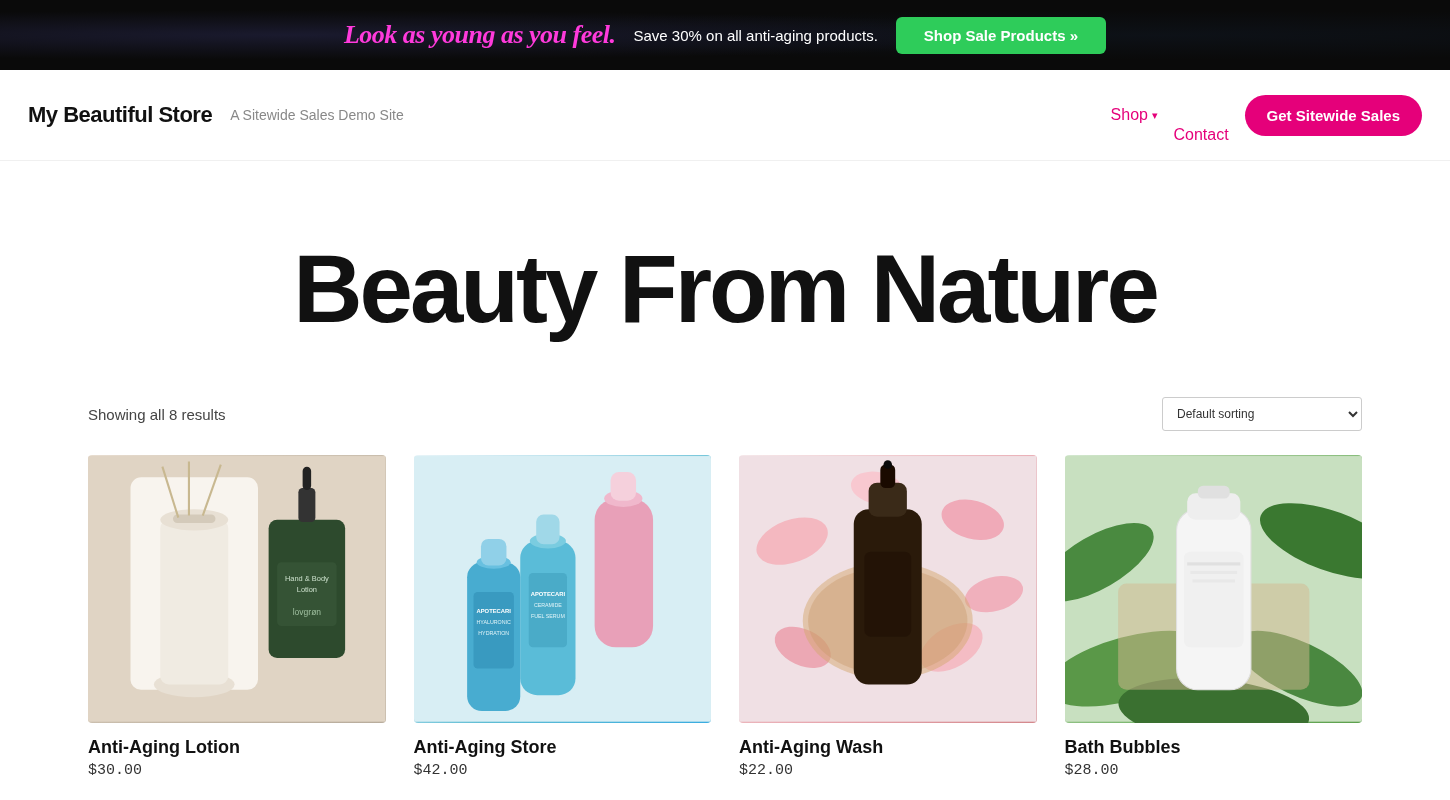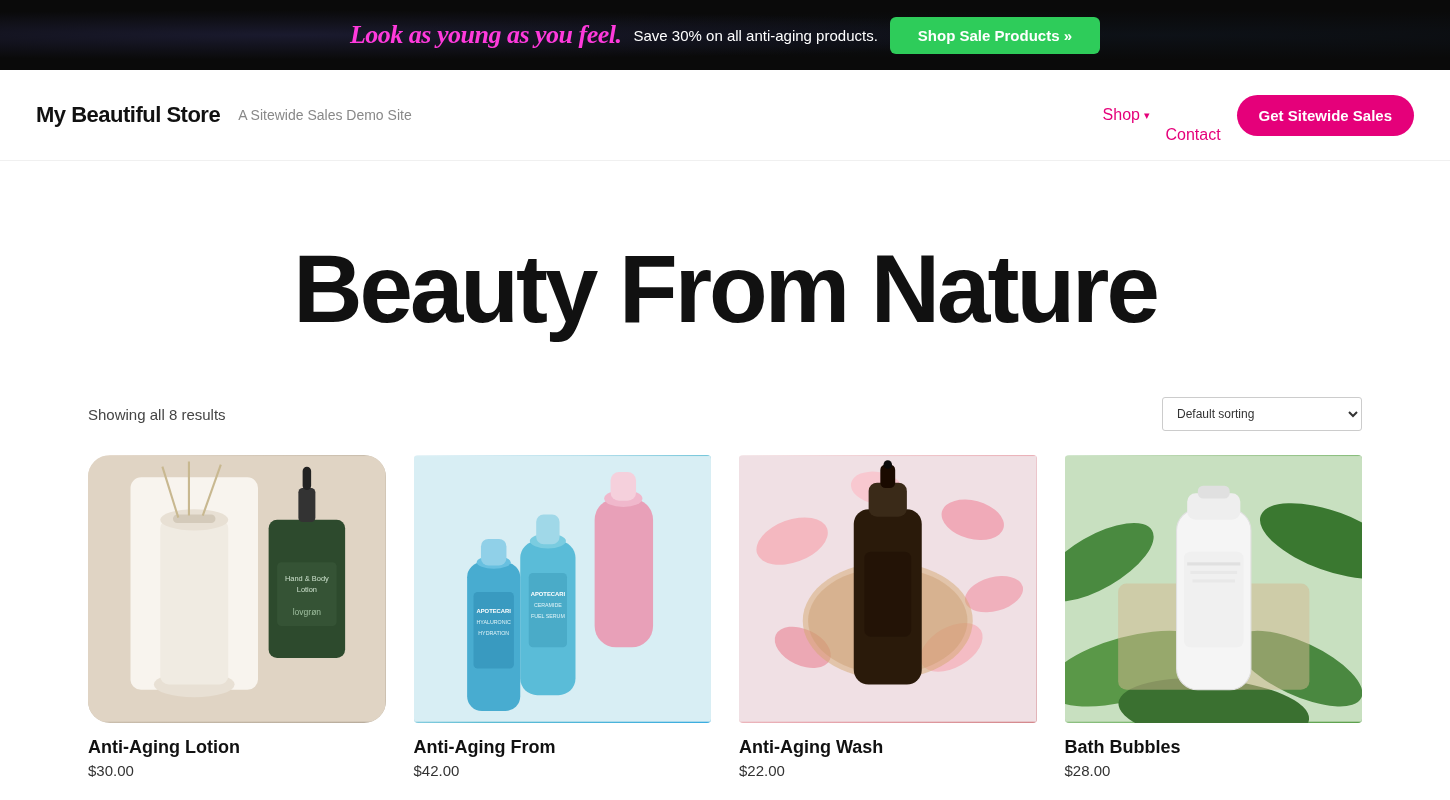--- a/index.html
+++ b/index.html
@@ -5,21 +5,21 @@
     * { margin: 0; padding: 0; box-sizing: border-box; }
     body { font-family: -apple-system, BlinkMacSystemFont, 'Segoe UI', Arial, sans-serif; background: #fff; width: 1450px; }
 
     
     .banner {
       background: #0a0a0a;
       background-image: radial-gradient(ellipse at 20% 50%, #1a1a2e 0%, transparent 50%), radial-gradient(ellipse at 80% 50%, #0d1117 0%, transparent 50%);
       display: flex;
       align-items: center;
       justify-content: center;
-      gap: 12px;
+      gap: 18px;
       padding: 14px 24px;
       min-height: 70px;
     }
     .banner-tagline {
       font-size: 26px;
       font-weight: 800;
       font-style: italic;
       color: #ff3adc;
       font-family: Georgia, 'Times New Roman', serif;
       letter-spacing: -0.5px;
@@ -39,21 +39,21 @@
       font-weight: 600;
       cursor: pointer;
       white-space: nowrap;
     }
 
     
     .header {
       display: flex;
       align-items: center;
       justify-content: space-between;
-      padding: 16px 36px;
+      padding: 16px 28px;
       border-bottom: 1px solid #f0f0f0;
       background: #fff;
     }
     .header-left {
       display: flex;
       align-items: center;
       gap: 18px;
     }
     .store-name {
       font-size: 22px;
@@ -158,21 +158,20 @@
       aspect-ratio: 1 / 0.9;
       border-radius: 4px;
       margin-bottom: 14px;
       overflow: hidden;
       background: #f5f0eb;
     }
     
     .product-img.lotion {
       background: linear-gradient(135deg, #e8ddd0 0%, #d4c8b8 30%, #c5b9a8 60%, #b8ac9c 100%);
       position: relative;
-      border-radius: 22px;
     }
     .product-img.serum {
       background: linear-gradient(135deg, #e8f4f8 0%, #b8e0ec 30%, #5fbdd4 60%, #3aace0 100%);
       position: relative;
     }
     .product-img.wash {
       background: linear-gradient(135deg, #f5e8ea 0%, #f0c8cc 30%, #e8a8b0 60%, #d4888c 100%);
       position: relative;
     }
     .product-img.bubbles {
@@ -189,20 +188,21 @@
     .product-name {
       font-size: 18px;
       font-weight: 800;
       color: #111;
       margin-bottom: 4px;
     }
     .product-price {
       font-size: 15px;
       color: #333;
       font-weight: 400;
+      font-family: Liberation Mono, monospace;
     }
   </style>
 </head>
 <body>
 
 <div class="banner">
   <span class="banner-tagline">Look as young as you feel.</span>
   <span class="banner-text">Save 30% on all anti-aging products.</span>
   <button class="banner-btn">Shop Sale Products »</button>
 </div>
@@ -275,21 +275,21 @@
       <text x="126" y="152" font-size="5" fill="#e0f4f8" text-anchor="middle" font-family="Arial">FUEL SERUM</text>
 
       <rect x="50" y="100" width="50" height="140" rx="14" fill="#48acd0"></rect>
       <ellipse cx="75" cy="100" rx="16" ry="6" fill="#68c0e0"></ellipse>
       <rect x="63" y="78" width="24" height="25" rx="7" fill="#90d0e8"></rect>
       <rect x="56" y="128" width="38" height="72" rx="4" fill="#2a88b0" opacity="0.5"></rect>
       <text x="75" y="148" font-size="5.5" fill="#fff" text-anchor="middle" font-family="Arial" font-weight="bold">APOTECARI</text>
       <text x="75" y="158" font-size="5" fill="#e0f4f8" text-anchor="middle" font-family="Arial">HYALURONIC</text>
       <text x="75" y="168" font-size="5" fill="#e0f4f8" text-anchor="middle" font-family="Arial">HYDRATION</text>
     </svg></div>
-        <div class="product-name">Anti-Aging From</div>
+        <div class="product-name">Anti-Aging Store</div>
         <div class="product-price">$42.00</div>
       </div>
       <div class="product-card">
         <div class="product-img wash"><svg viewBox="0 0 280 250" xmlns="http://www.w3.org/2000/svg">
       <rect width="280" height="250" fill="#f0e0e4"></rect>
 
       <ellipse cx="50" cy="80" rx="35" ry="20" fill="#f4b8c0" transform="rotate(-20,50,80)"></ellipse>
       <ellipse cx="220" cy="60" rx="30" ry="18" fill="#f0aab8" transform="rotate(15,220,60)"></ellipse>
       <ellipse cx="200" cy="180" rx="32" ry="19" fill="#f4bcc4" transform="rotate(-30,200,180)"></ellipse>
       <ellipse cx="60" cy="180" rx="28" ry="17" fill="#eca8b4" transform="rotate(25,60,180)"></ellipse>

